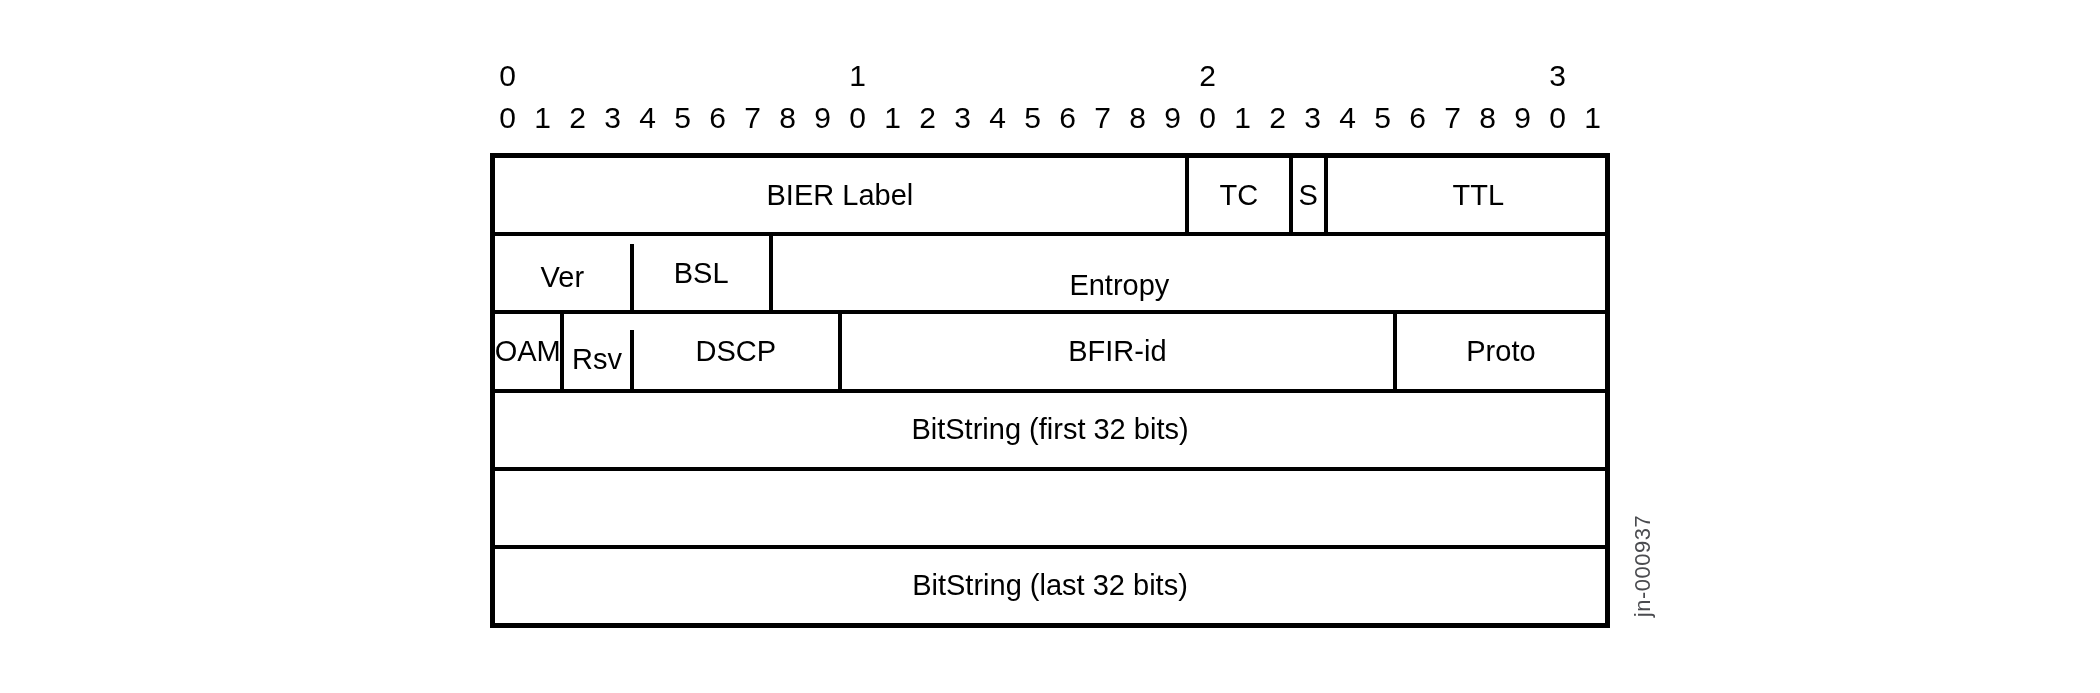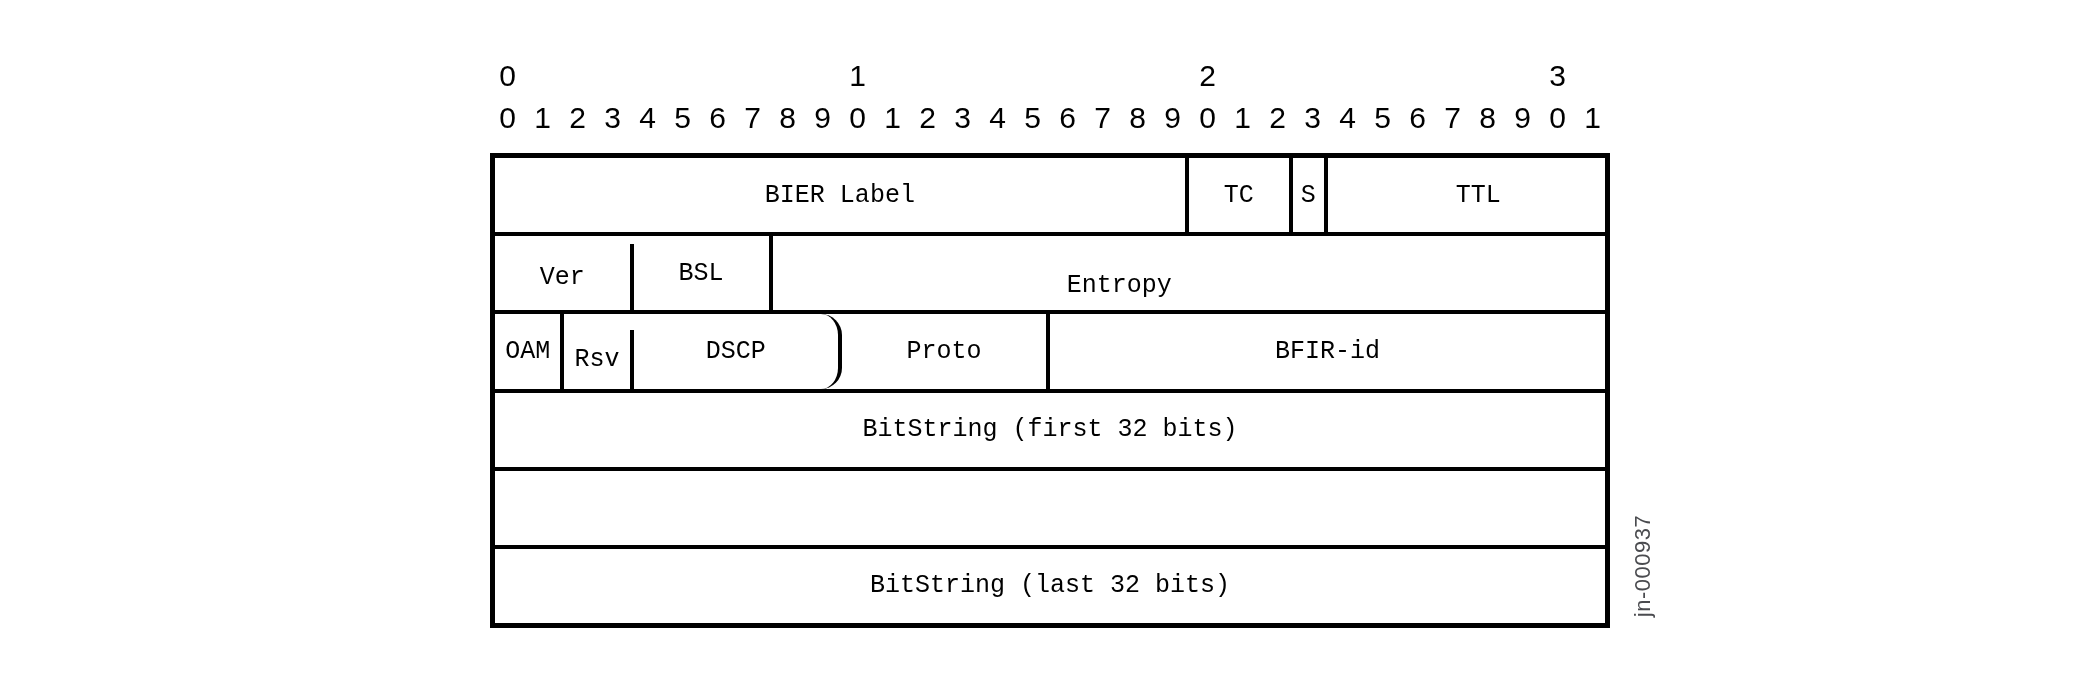--- a/index.html
+++ b/index.html
@@ -57,24 +57,23 @@
     grid-template-columns: repeat(32, 1fr);
     border-bottom: 4px solid #000000;
   }
   .trow:last-child { border-bottom: 0; }
   .cell {
     box-sizing: border-box;
     min-width: 0;
     display: flex;
     align-items: center;
     justify-content: center;
-    font-size: 25px;
+    font-size: 29px;
     white-space: nowrap;
     border-right: 4px solid #000000;
-    font-family: Liberation Mono, monospace;
   }
   .cell:last-child { border-right: 0; }
 
   
   .watermark {
     position: absolute;
     left: 1578px;
     top: 552px;
     width: 130px;
     height: 28px;
@@ -189,25 +188,25 @@
         <div class="cell" style="grid-column: span 4; text-align: right;">BSL</div>
 
         <div class="cell" style="grid-column: span 20; margin-top: 24px;">Entropy</div>
       </div>
     <div class="trow">
 
         <div class="cell" style="grid-column: span 2;">OAM</div>
 
         <div class="cell" style="grid-column: span 2; margin-top: 16px;">Rsv</div>
 
-        <div class="cell" style="grid-column: span 6; border-radius: 21px;">DSCP</div>
+        <div class="cell" style="grid-column: span 6;">DSCP</div>
+
+        <div class="cell" style="grid-column: span 16;">BFIR-id</div>
 
         <div class="cell" style="grid-column: span 6;">Proto</div>
-
-        <div class="cell" style="grid-column: span 16;">BFIR-id</div>
       </div>
     <div class="trow">
 
         <div class="cell" style="grid-column: span 32;">BitString (first 32 bits)</div>
       </div>
     <div class="trow">
 
         <div class="cell" style="grid-column: span 32;"></div>
       </div>
     <div class="trow">

